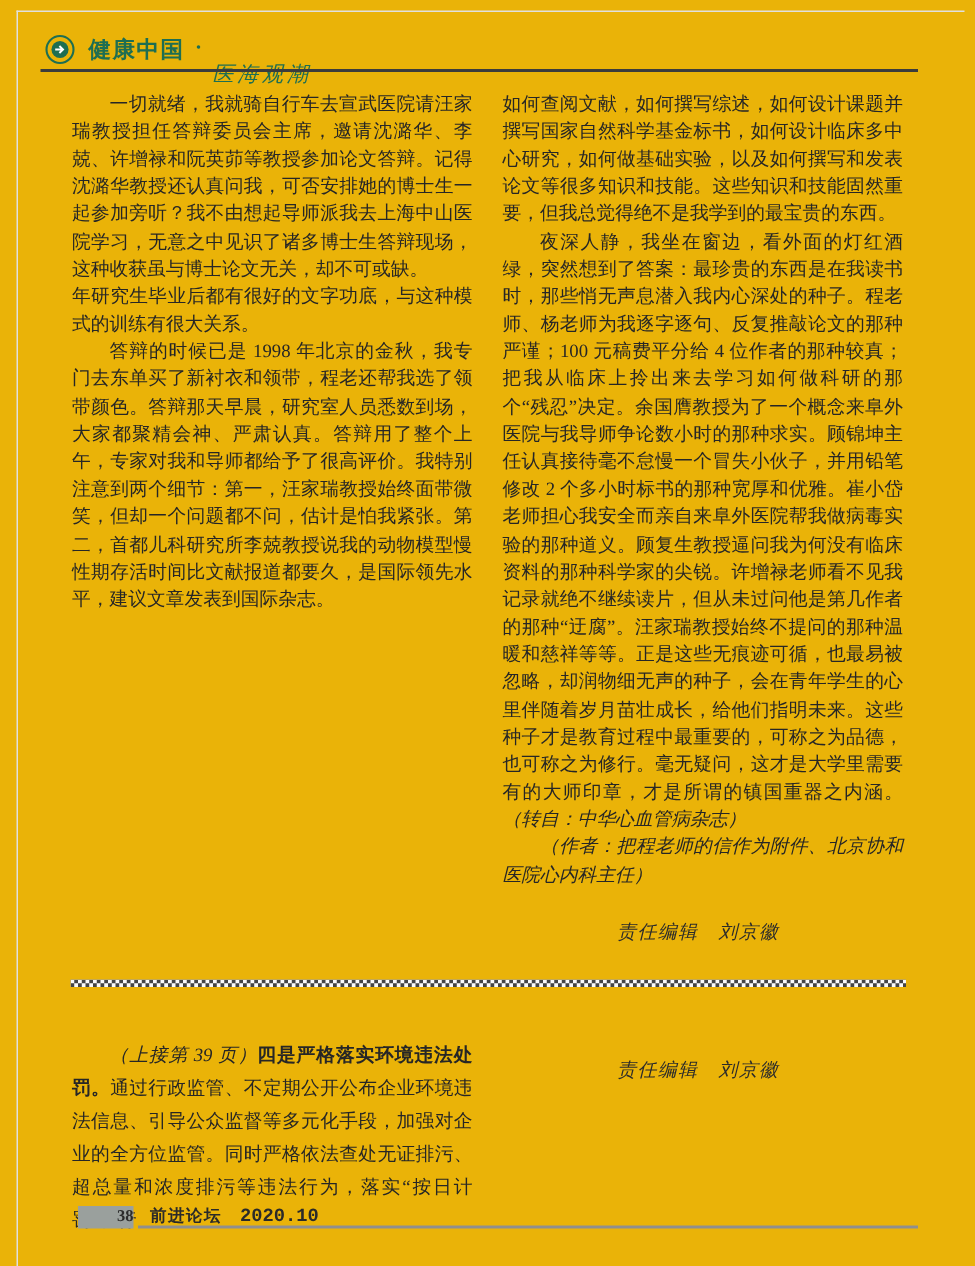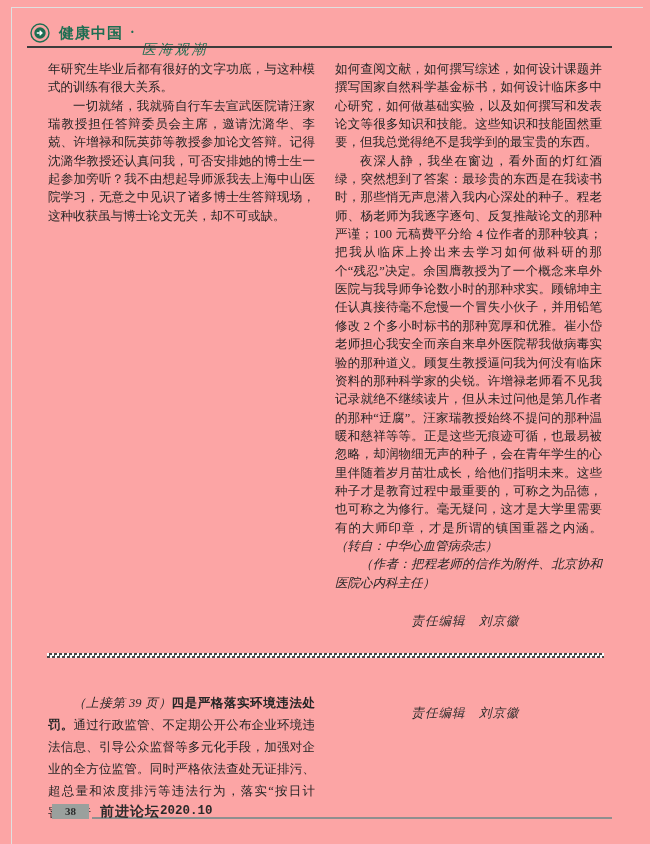--- a/index.html
+++ b/index.html
@@ -1,19 +1,19 @@
 <!DOCTYPE html>
 <html><head>
 <meta charset="utf-8">
 <style>
   html,body{margin:0;padding:0;background:#ffffff;}
   .page{
     position:relative;
     width:650px;height:844px;
-    background:#fca5a5;
+    background:#eab308;
     font-family:"Liberation Serif","DejaVu Serif",serif;
     color:#262626;
     overflow:hidden;
   }
   .scan-edge-v{position:absolute;left:11px;top:7px;width:1px;height:837px;background:#e0e0e0;}
   .scan-edge-h{position:absolute;left:11px;top:7px;width:632px;height:1px;background:#e0e0e0;}
 
   
   .header{
     position:absolute;left:30px;top:20px;height:26px;
@@ -57,27 +57,27 @@
   }
 
   
   .footer{
     position:absolute;left:52px;top:803px;width:560px;height:20px;
   }
   .footer-rule{position:absolute;left:40px;top:14px;width:520px;height:2px;background:#8f8f8f;}
   .pagenum{
     position:absolute;left:0;top:1px;width:37px;height:15px;
     background:#9aa09d;color:#2b2b2b;
-    font-weight:bold;font-size:11px;line-height:15px;text-align:center;
+    font-weight:bold;font-size:11px;line-height:15px;text-align:right;
     font-family:"Liberation Serif","DejaVu Serif",serif;
   }
   .journal{
     position:absolute;left:48px;top:0;
     font-family:"Liberation Sans","DejaVu Sans",sans-serif;
-    font-weight:bold;font-size:14px;color:#2a2a2a;letter-spacing:1px;
+    font-weight:bold;font-size:11px;color:#2a2a2a;letter-spacing:1px;
   }
   .issue{
     position:absolute;left:108px;top:1px;
     font-family:Liberation Mono, monospace;
     font-weight:bold;font-size:12.5px;color:#2a2a2a;
   }
 </style>
 </head>
 <body>
 
@@ -94,22 +94,23 @@
       </svg>
     </span>
     <span class="htitle">健康中国</span>
     <span class="hsep">·</span>
     <span class="hsub">医海观潮</span>
   </div>
   <div class="header-rule"></div>
 
   <div class="cols article">
     <div class="col">
+        <p class="para indent"><span class="seg-normal">一切就绪，我就骑自行车去宣武医院请汪家瑞教授担任答辩委员会主席，邀请沈潞华、李兢、许增禄和阮英茆等教授参加论文答辩。记得沈潞华教授还认真问我，可否安排她的博士生一起参加旁听？我不由想起导师派我去上海中山医院学习，无意之中见识了诸多博士生答辩现场，这种收获虽与博士论文无关，却不可或缺。</span></p>
         <p class="para"><span class="seg-normal">年研究生毕业后都有很好的文字功底，与这种模式的训练有很大关系。</span></p>
-        <p class="para indent"><span class="seg-normal">一切就绪，我就骑自行车去宣武医院请汪家瑞教授担任答辩委员会主席，邀请沈潞华、李兢、许增禄和阮英茆等教授参加论文答辩。记得沈潞华教授还认真问我，可否安排她的博士生一起参加旁听？我不由想起导师派我去上海中山医院学习，无意之中见识了诸多博士生答辩现场，这种收获虽与博士论文无关，却不可或缺。</span></p>
+        <p class="para indent"><span class="seg-normal">答辩的时候已是 1998 年北京的金秋，我专门去东单买了新衬衣和领带，程老还帮我选了领带颜色。答辩那天早晨，研究室人员悉数到场，大家都聚精会神、严肃认真。答辩用了整个上午，专家对我和导师都给予了很高评价。我特别注意到两个细节：第一，汪家瑞教授始终面带微笑，但却一个问题都不问，估计是怕我紧张。第二，首都儿科研究所李兢教授说我的动物模型慢性期存活时间比文献报道都要久，是国际领先水平，建议文章发表到国际杂志。</span></p>
       </div>
     <div class="col">
       <div>
           <p class="para"><span class="seg-normal">如何查阅文献，如何撰写综述，如何设计课题并撰写国家自然科学基金标书，如何设计临床多中心研究，如何做基础实验，以及如何撰写和发表论文等很多知识和技能。这些知识和技能固然重要，但我总觉得绝不是我学到的最宝贵的东西。</span></p>
           <p class="para indent"><span class="seg-normal">夜深人静，我坐在窗边，看外面的灯红酒绿，突然想到了答案：最珍贵的东西是在我读书时，那些悄无声息潜入我内心深处的种子。程老师、杨老师为我逐字逐句、反复推敲论文的那种严谨；100 元稿费平分给 4 位作者的那种较真；把我从临床上拎出来去学习如何做科研的那个“残忍”决定。余国膺教授为了一个概念来阜外医院与我导师争论数小时的那种求实。顾锦坤主任认真接待毫不怠慢一个冒失小伙子，并用铅笔修改 2 个多小时标书的那种宽厚和优雅。崔小岱老师担心我安全而亲自来阜外医院帮我做病毒实验的那种道义。顾复生教授逼问我为何没有临床资料的那种科学家的尖锐。许增禄老师看不见我记录就绝不继续读片，但从未过问他是第几作者的那种“迂腐”。汪家瑞教授始终不提问的那种温暖和慈祥等等。正是这些无痕迹可循，也最易被忽略，却润物细无声的种子，会在青年学生的心里伴随着岁月苗壮成长，给他们指明未来。这些种子才是教育过程中最重要的，可称之为品德，也可称之为修行。毫无疑问，这才是大学里需要有的大师印章，才是所谓的镇国重器之内涵。</span><span class="seg-kai">（转自：中华心血管病杂志）</span></p>
           <p class="para indent"><span class="seg-kai">（作者：把程老师的信作为附件、北京协和医院心内科主任）</span></p>
         </div>
       <div class="editor">责任编辑　刘京徽</div>
     </div>
   </div>

